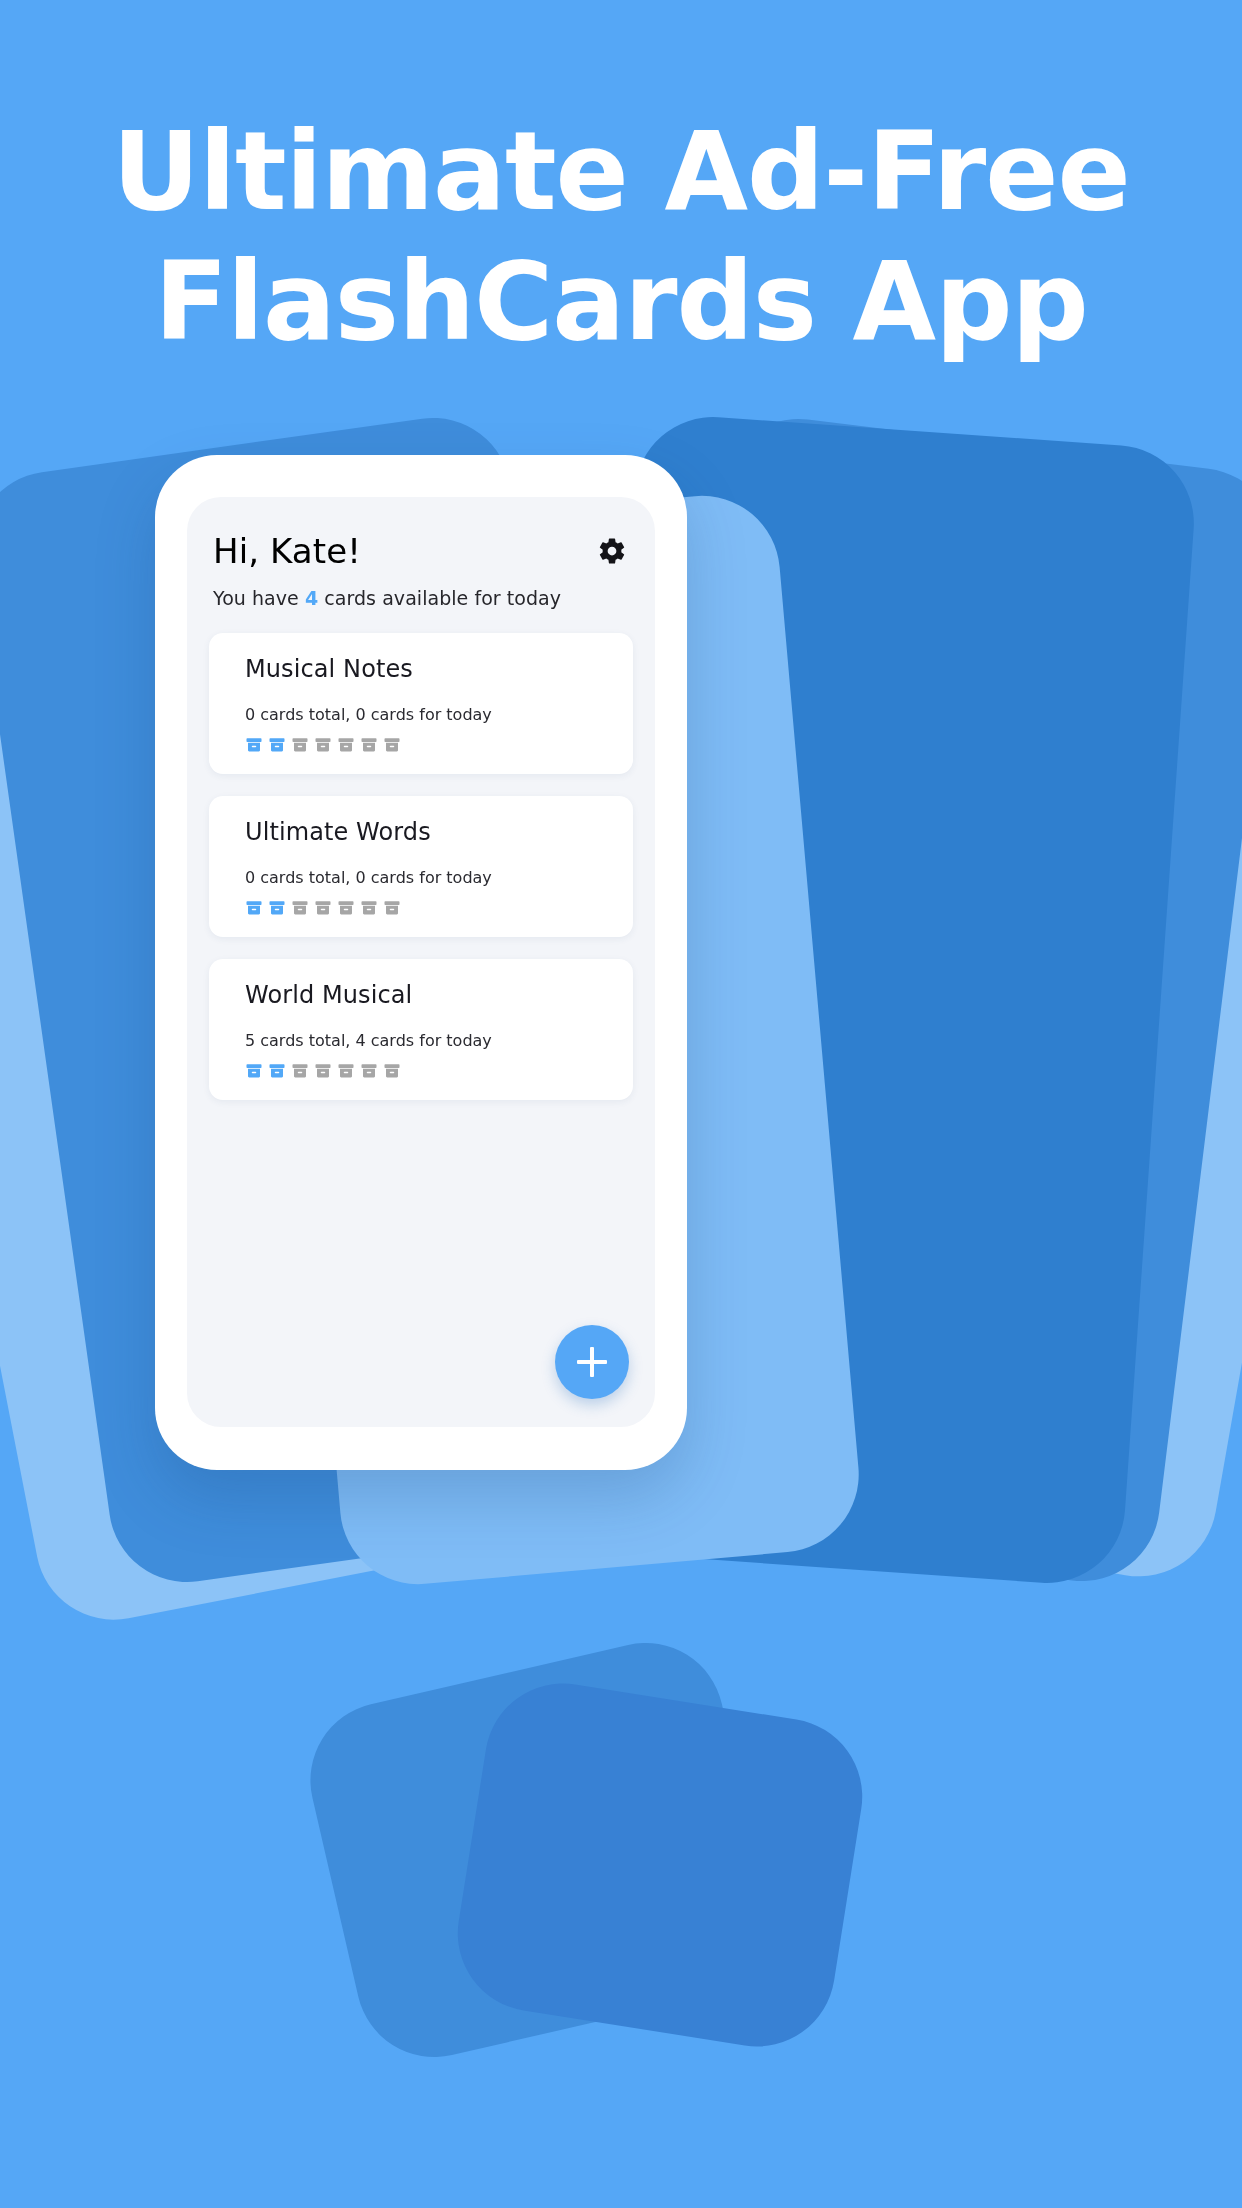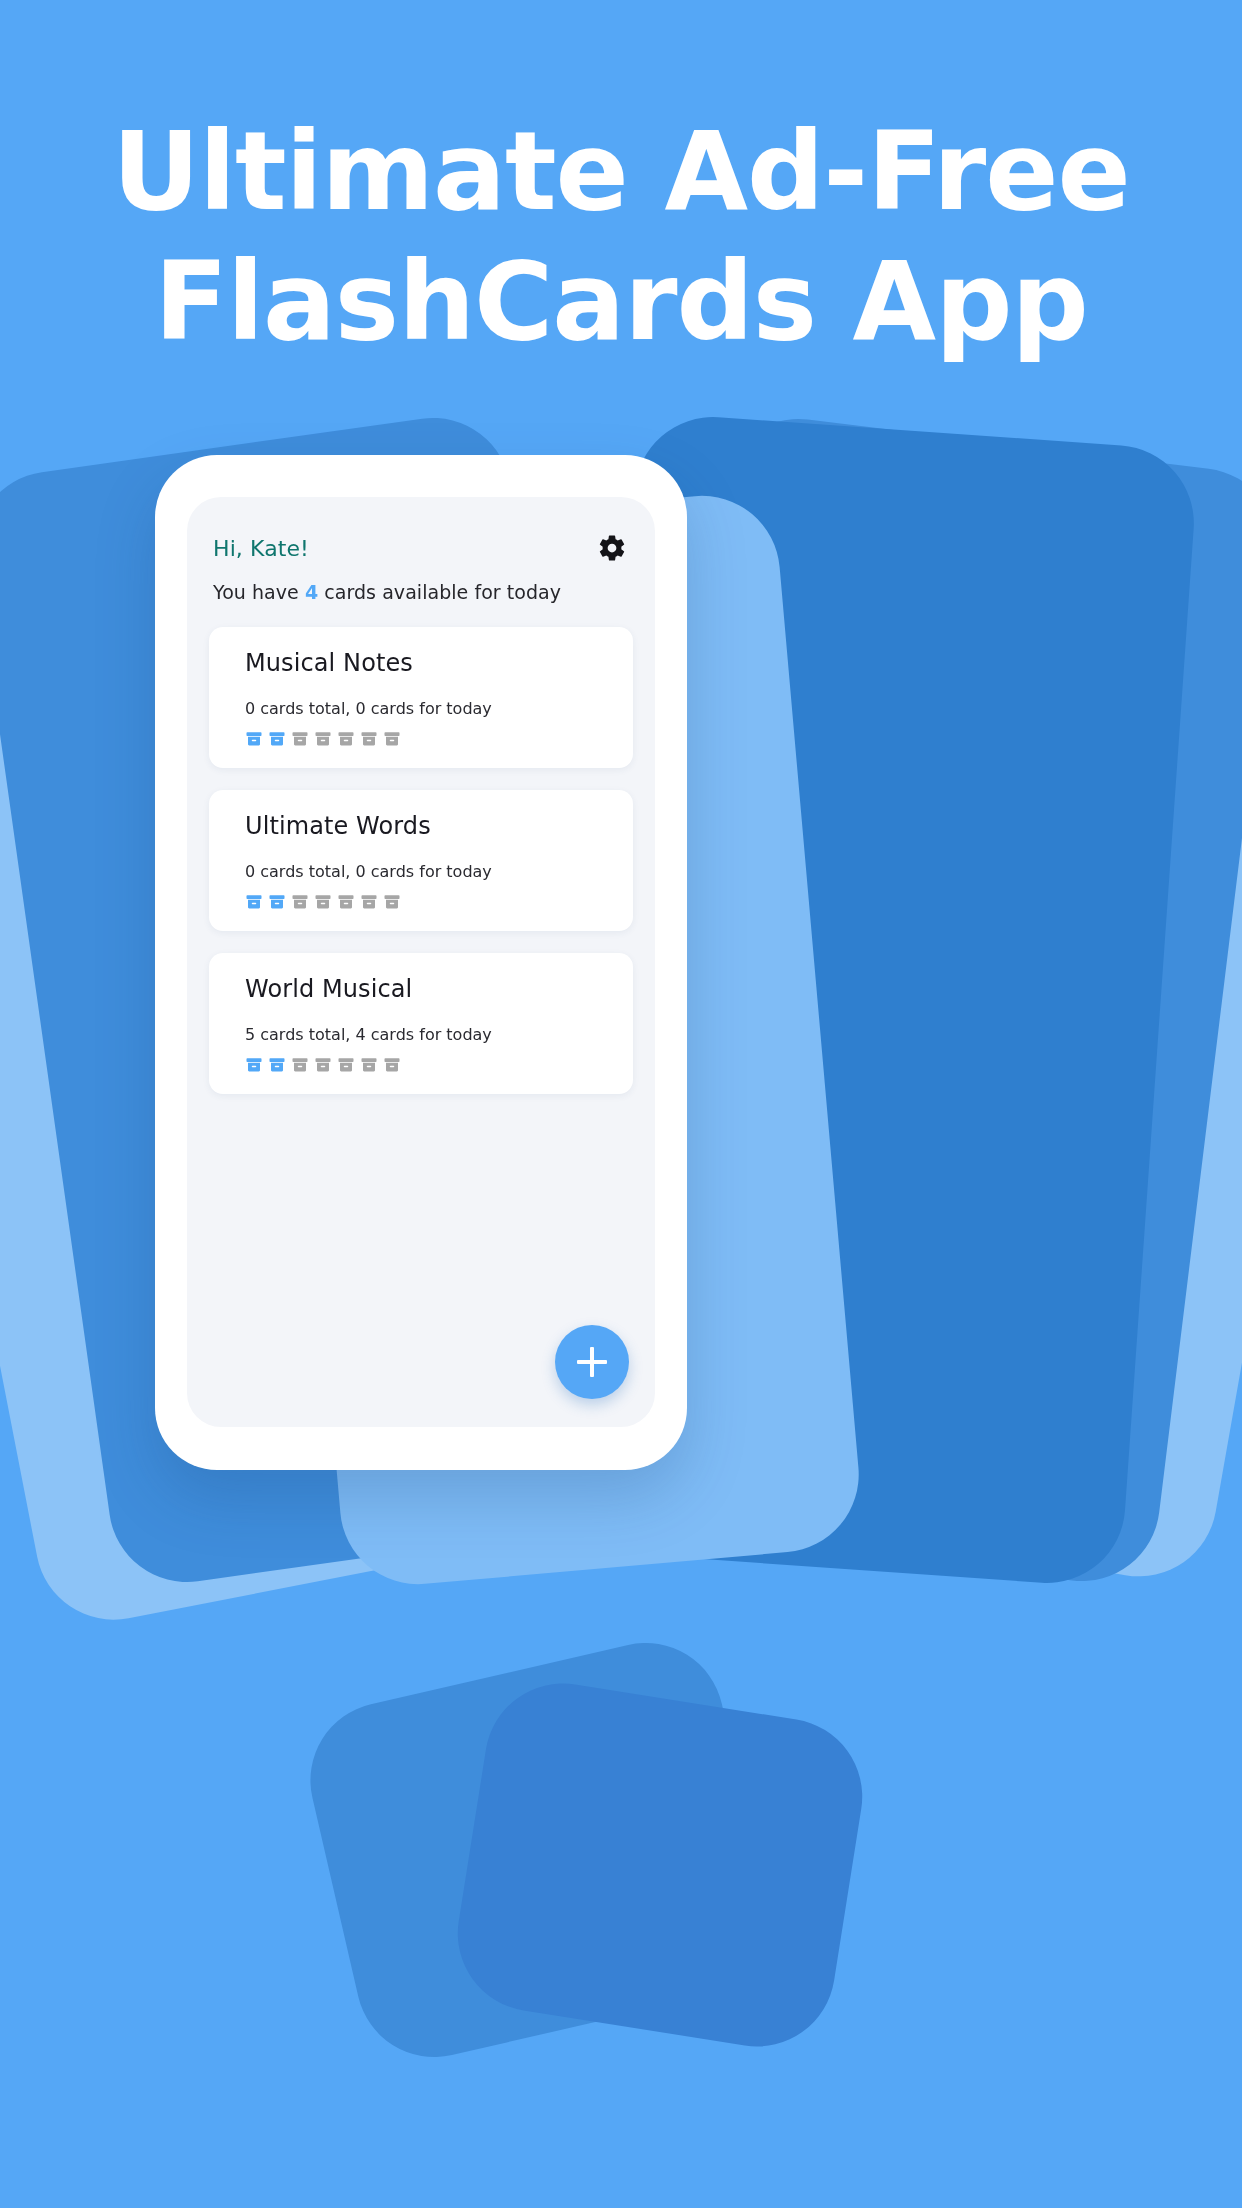--- a/index.html
+++ b/index.html
@@ -127,22 +127,22 @@
     padding:34px 26px 0 26px;
     position:relative;
   }
   .greeting-row{
     display:flex;
     align-items:center;
     justify-content:space-between;
   }
   .greeting{
     font-family:"DejaVu Sans", sans-serif;
-    font-size:22px;
-    color:#0f766e;
+    font-size:34px;
+    color:#000000;
     font-weight:400;
     letter-spacing:.1px;
   }
   .gear-btn{
     width:34px; height:34px;
     display:flex; align-items:center; justify-content:center;
     cursor:pointer;
     background:none; border:none;
   }
   .gear-btn svg{ display:block; }

